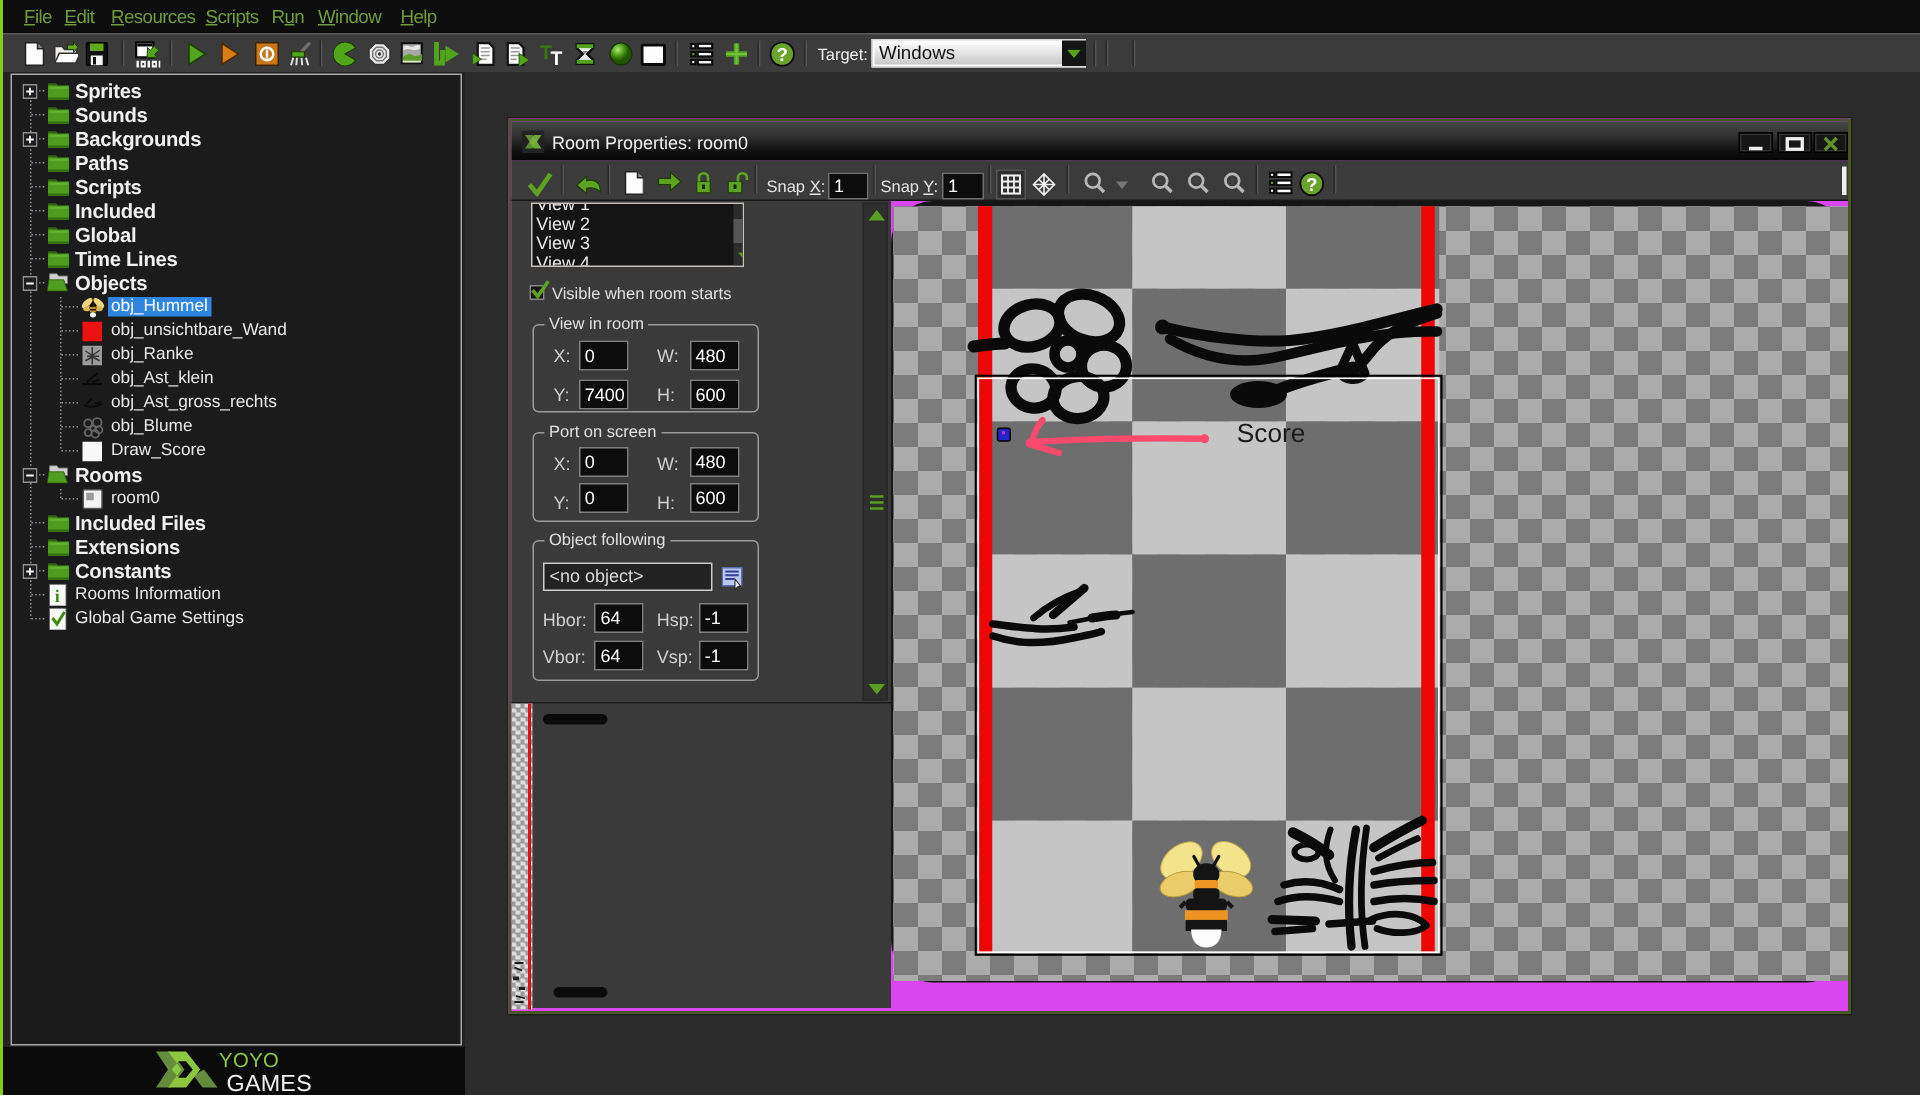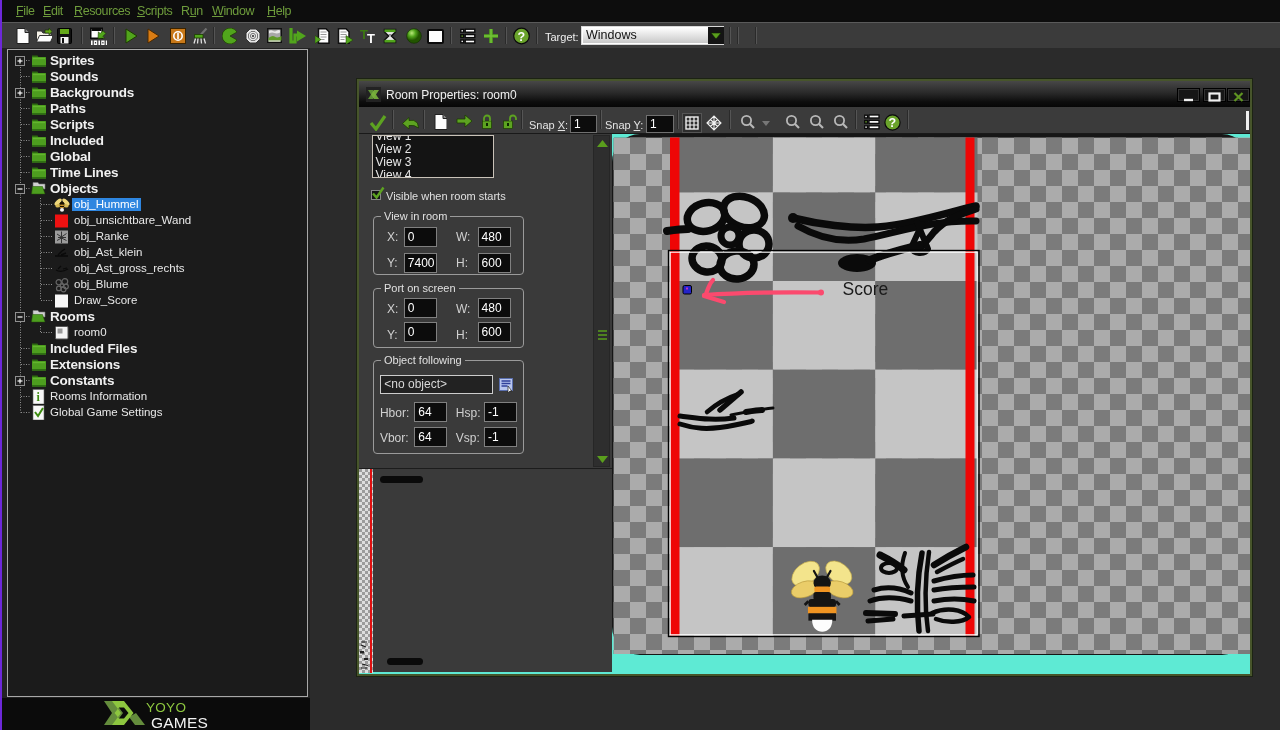--- a/index.html
+++ b/index.html
@@ -1,32 +1,32 @@
 <!DOCTYPE html>
 <html><head><meta charset="utf-8">
 <style>
 * { margin:0; padding:0; box-sizing:border-box; }
 html,body { width:1280px; height:730px; overflow:hidden; background:#2b2b2b;
   font-family:"Liberation Sans", sans-serif; }
 .abs { position:absolute; }
 #app { position:relative; width:1280px; height:730px; overflow:hidden;
-  border-left:2px solid #6d28d9; }
+  border-left:2px solid #84cc16; }
 #menubar { position:absolute; left:-2px; top:0; width:1282px; height:22px; background:#0d0d0d; padding-left:2px;}
 #menubar span.mi { position:absolute; top:4px; font-size:12.5px; color:#6e9c3c; letter-spacing:-0.4px; }
 #toolbar { position:absolute; left:-2px; top:22px; width:1282px; height:26px; background:#3b3b3b;
   border-top:1px solid #5a5a5a; }
 .tsep { position:absolute; top:4px; width:2px; height:17px; background:#2a2a2a; border-right:1px solid #555; }
 #treewrap { position:absolute; left:-2px; top:48px; width:310px; height:650px; background:#222; }
 #treeborder { position:absolute; left:7px; top:1px; width:301px; height:648px;
   border:1px solid #a8a8a8; background:#1b1b1b; }
 .cat { position:absolute; font-size:13.5px; font-weight:bold; color:#f0f0f0; white-space:nowrap; letter-spacing:-0.2px;text-align:right;}
 .itm { position:absolute; font-size:11.5px; color:#e8e8e8; white-space:nowrap;text-align:right; }
 .sel { background:#2e86e0; color:#fff; padding:0 2px 1px 2px; margin-left:-2px; }
 #logo { position:absolute; left:-2px; top:698px; width:310px; height:32px; background:#0b0b0b; }
-#win { position:absolute; left:355px; top:79px; width:895px; height:597px; background:#5eead4;
+#win { position:absolute; left:337px; top:79px; width:895px; height:597px; background:#d946ef;
   box-shadow: inset 0 0 0 2px #47552b, 0 0 0 1px #1c2313; }
 #wtitle { position:absolute; left:2px; top:2px; width:891px; height:26px;
   background:linear-gradient(#474747 0%, #2a2a2a 45%, #0d0d0d 80%, #060606 100%); }
 #wtitle .txt { position:absolute; left:27px; top:7px; font-size:12px; color:#f0f0f0; }
 .wbtn { position:absolute; top:7px; width:23px; height:14px; background:#161616;
   border:1px solid #000; box-shadow:inset 0 0 0 1px #333; }
 #wtoolbar { position:absolute; left:2px; top:28px; width:891px; height:27px; background:#3b3b3b;
   border-bottom:1px solid #191919; }
 .wsep { position:absolute; top:3px; width:2px; height:19px; background:#2a2a2a; border-right:1px solid #555; }
 .wlabel { position:absolute; font-size:11px; color:#e4e4e4; white-space:nowrap;}
@@ -494,21 +494,21 @@
           </g>
         </svg>
         <svg class="abs" style="left:525px;top:7px" width="17" height="17" viewBox="0 0 17 17">
           <circle cx="8.5" cy="8.5" r="7.6" fill="#6aa32b" stroke="#0a0a0a" stroke-width="1.2"></circle>
           <text x="4.6" y="13" font-size="12.5" font-weight="bold" fill="#fff">?</text>
         </svg>
         <div class="wsep" style="left:548px"></div>
         <div class="abs" style="left:887px;top:4px;width:3px;height:19px;background:#f0f0f0"></div>
       </div>
 <div id="panel">
-        <div class="abs" style="left:12.5px;top:1px;width:122px;height:43px;background:#141414;border:1px solid #c9c2b8;overflow:hidden">
+        <div class="abs" style="left:12.5px;top:1px;width:142px;height:43px;background:#141414;border:1px solid #c9c2b8;overflow:hidden">
 <div class="abs" style="left:3px;top:-6px;font-size:12px;color:#e8e8e8;line-height:13px">View 1<br>View 2<br>View 3<br>View 4</div>
 <div class="abs" style="left:134px;top:0;width:17px;height:41px;background:#2c2c2c"></div>
 <div class="abs" style="left:134px;top:10px;width:17px;height:16px;background:#555"></div>
 <svg class="abs" style="left:136px;top:31px" width="14" height="9" viewBox="0 0 14 9">
             <path d="M1,1.5 h12 l-6,6.5 z" fill="#5a9e1d"></path>
           </svg>
 </div>
         <div class="abs" style="left:12px;top:56px;width:10px;height:10px;background:#141414;border:1px solid #888"></div>
 <svg class="abs" style="left:11px;top:52px" width="15" height="14" viewBox="0 0 15 14">
           <path d="M3,7.5 l3.5,4 l7,-10" stroke="#5da321" stroke-width="2.4" fill="none"></path>

